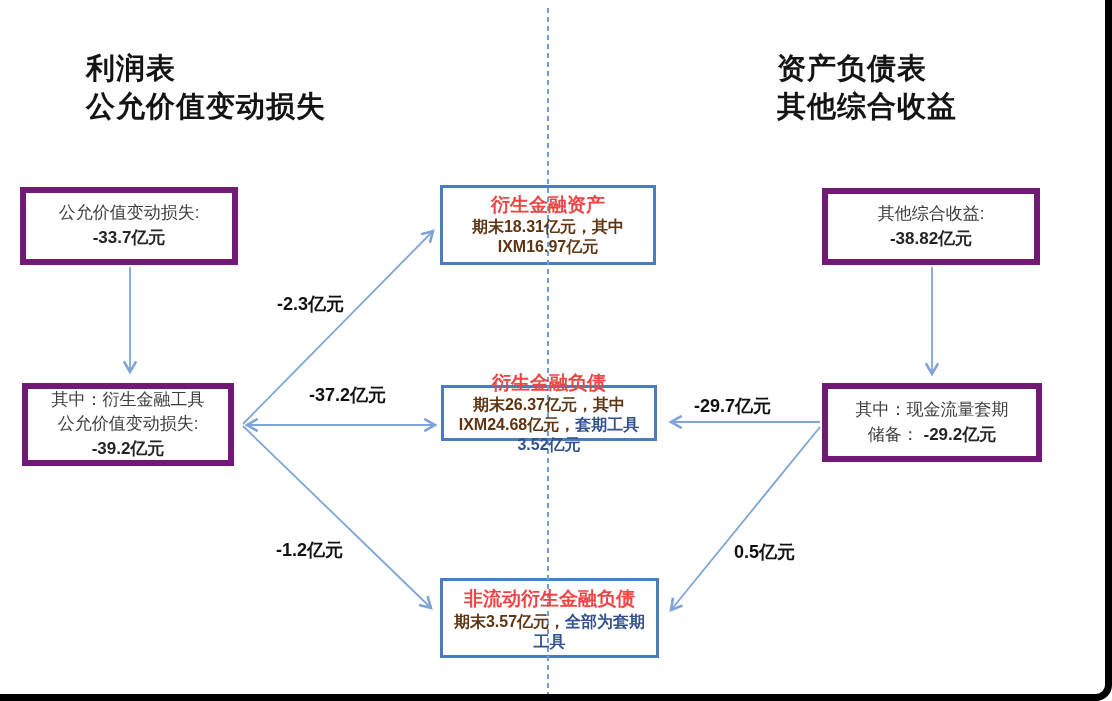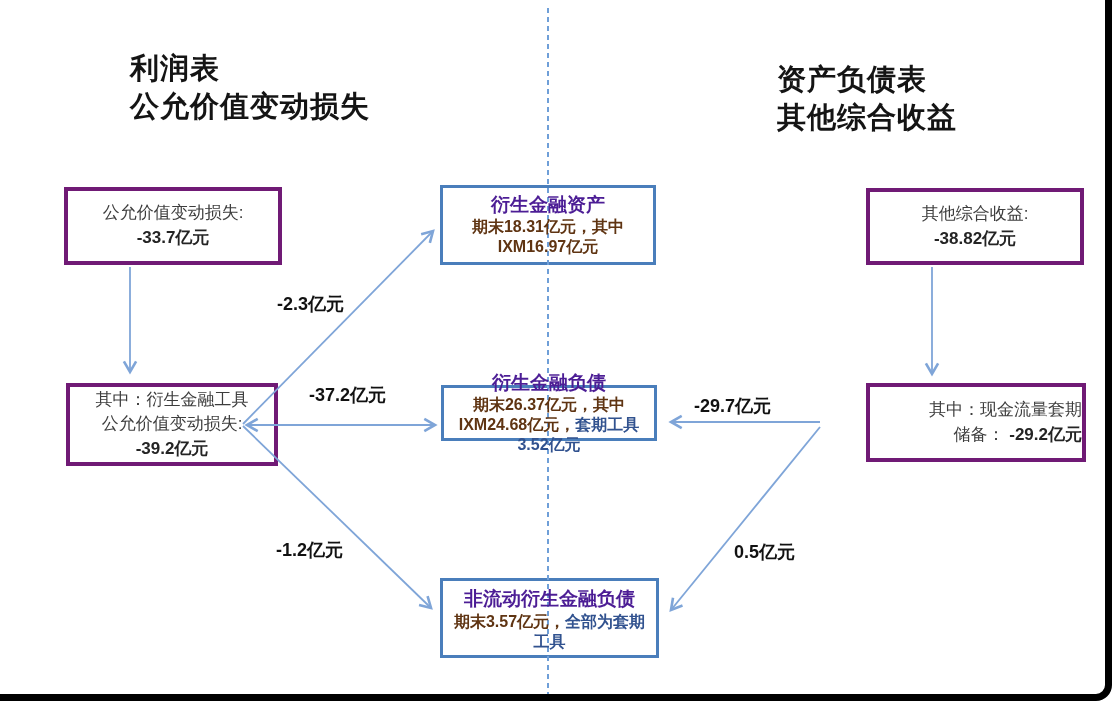--- a/index.html
+++ b/index.html
@@ -2,39 +2,39 @@
 <html><head>
 <meta charset="utf-8">
 <style>
   html,body{margin:0;padding:0;background:#ffffff;}
   .canvas{
     position:relative;width:1112px;height:701px;background:#ffffff;overflow:hidden;
     font-family:"Liberation Sans","DejaVu Sans",sans-serif;color:#1a1a1a;
   }
   
   .section-title{position:absolute;z-index:9;font-size:29px;font-weight:700;line-height:1.3;color:#141414;letter-spacing:1px;}
-  #title-left{left:86px;top:50px;margin-left:44px;}
-  #title-right{left:777px;top:50px;margin-top:11px;}
+  #title-left{left:86px;top:50px;}
+  #title-right{left:777px;top:50px;}
   
   .bbox{position:absolute;background:#ffffff;box-sizing:border-box;display:flex;flex-direction:column;justify-content:center;align-items:center;text-align:center;}
-  .black-box{border:4px solid #701a75;color:#3d3d3d;font-size:17px;line-height:1.45;margin-left:44px;}
+  .black-box{border:6px solid #701a75;color:#3d3d3d;font-size:17px;line-height:1.45;}
   .blue-box{border:3px solid #4a7ebb;}
   .bbox span,.bbox .bt,.bbox .bs{position:relative;z-index:8;}
   .num-line{font-weight:700;color:#242424;}
-  .bt{font-size:19px;font-weight:700;color:#4c1d95;line-height:1.3;}
+  .bt{font-size:19px;font-weight:700;color:#ef4444;line-height:1.3;}
   .bs{font-size:16px;font-weight:700;line-height:1.25;max-width:192px;}
   .sub-brown{color:#5f3412;}
   .sub-blue{color:#31528f;}
   #box-pl-total{left:20px;top:187px;width:218px;height:78px;}
   #box-pl-deriv{left:22px;top:383px;width:212px;height:83px;}
   #box-assets{left:440px;top:185px;width:216px;height:80px;}
   #box-liab{left:441px;top:385px;width:216px;height:56px;}
   #box-ncl{left:440px;top:578px;width:219px;height:80px;justify-content:flex-start;padding-top:6px;}
   #box-oci{left:822px;top:188px;width:218px;height:77px;}
-  #box-cfh{left:822px;top:383px;width:220px;height:79px;align-items:flex-end;}
+  #box-cfh{left:822px;top:383px;width:220px;height:79px;}
   
   .flow-label{position:absolute;z-index:9;font-size:18px;font-weight:700;color:#111111;}
   #lbl-assets{left:277px;top:292px;}
   #lbl-liab{left:309px;top:383px;}
   #lbl-ncl{left:276px;top:538px;}
   #lbl-res-liab{left:694px;top:394px;}
   #lbl-res-ncl{left:734px;top:540px;}
   
   #connector-layer{position:absolute;left:0;top:0;z-index:5;pointer-events:none;}
   

